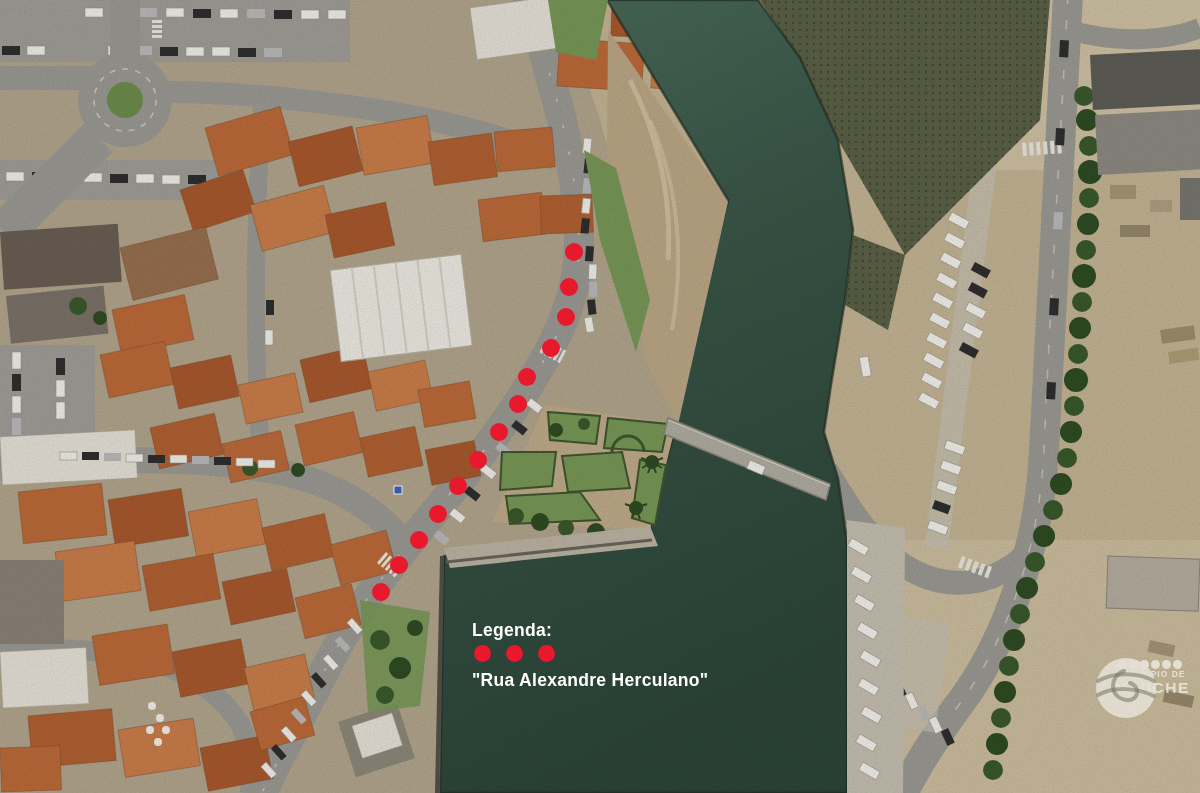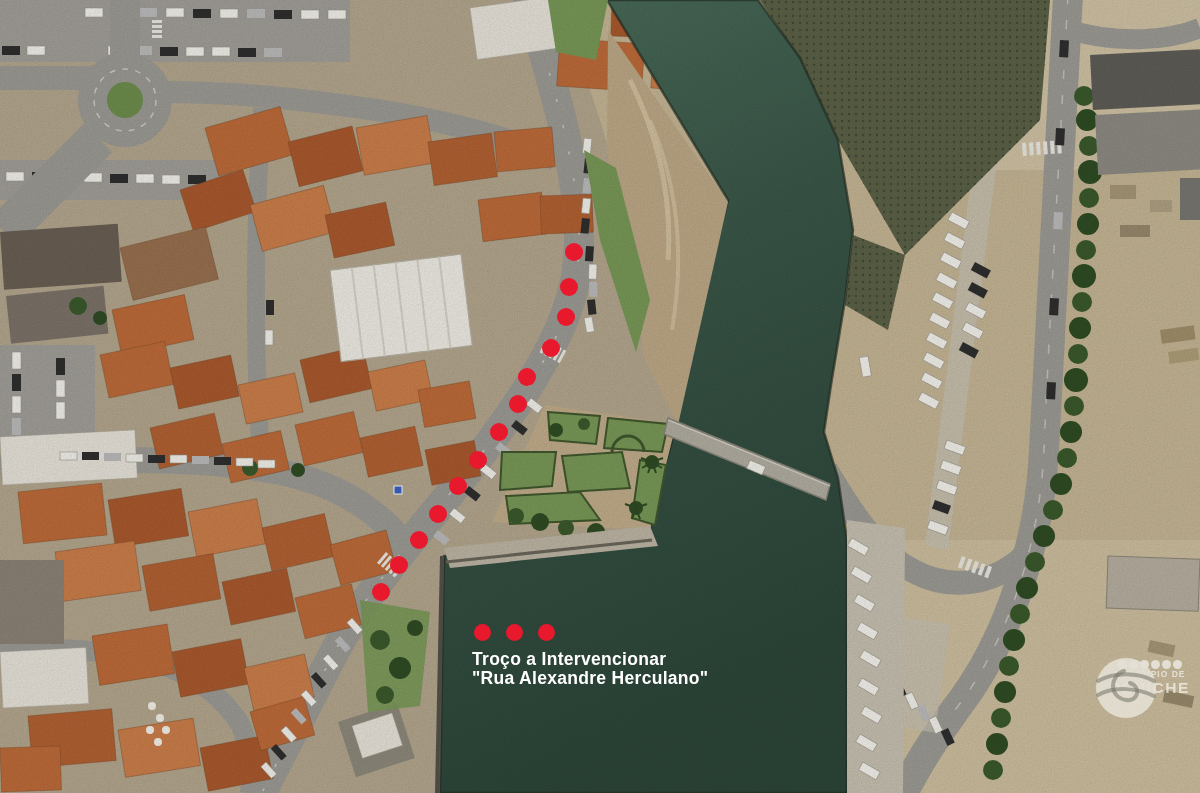--- a/index.html
+++ b/index.html
@@ -493,22 +493,22 @@
         <circle cx="478" cy="460" r="9" fill="#e8182d"></circle>
         <circle cx="458" cy="486" r="9" fill="#e8182d"></circle>
         <circle cx="438" cy="514" r="9" fill="#e8182d"></circle>
         <circle cx="419" cy="540" r="9" fill="#e8182d"></circle>
         <circle cx="399" cy="565" r="9" fill="#e8182d"></circle>
         <circle cx="381" cy="592" r="9" fill="#e8182d"></circle>
       </g>
 </svg>
 
 <div class="legend">
+  <div class="legend-title">Legenda:</div>
   <div class="legend-dots" id="legend-dots"><span class="dot"></span><span class="dot"></span><span class="dot"></span></div>
-  <div class="legend-line">Troço a Intervencionar</div>
   <div class="legend-line">"Rua Alexandre Herculano"</div>
 </div>
 
 <div class="watermark">
   <div class="wm-dots" id="wm-dots"><span class="wdot"></span><span class="wdot"></span><span class="wdot"></span><span class="wdot"></span><span class="wdot"></span><span class="wdot"></span></div>
   <svg class="wm-mark" width="64" height="66" viewBox="0 0 64 66">
     <circle cx="32" cy="33" r="30" fill="#ffffff" opacity="0.9"></circle>
     <g fill="none" stroke="#46524a" stroke-opacity="0.55" stroke-width="4" stroke-linecap="round">
       <path d="M4,26 C20,17 44,17 60,26"></path>
       <path d="M4,40 C20,31 44,33 60,41"></path>

